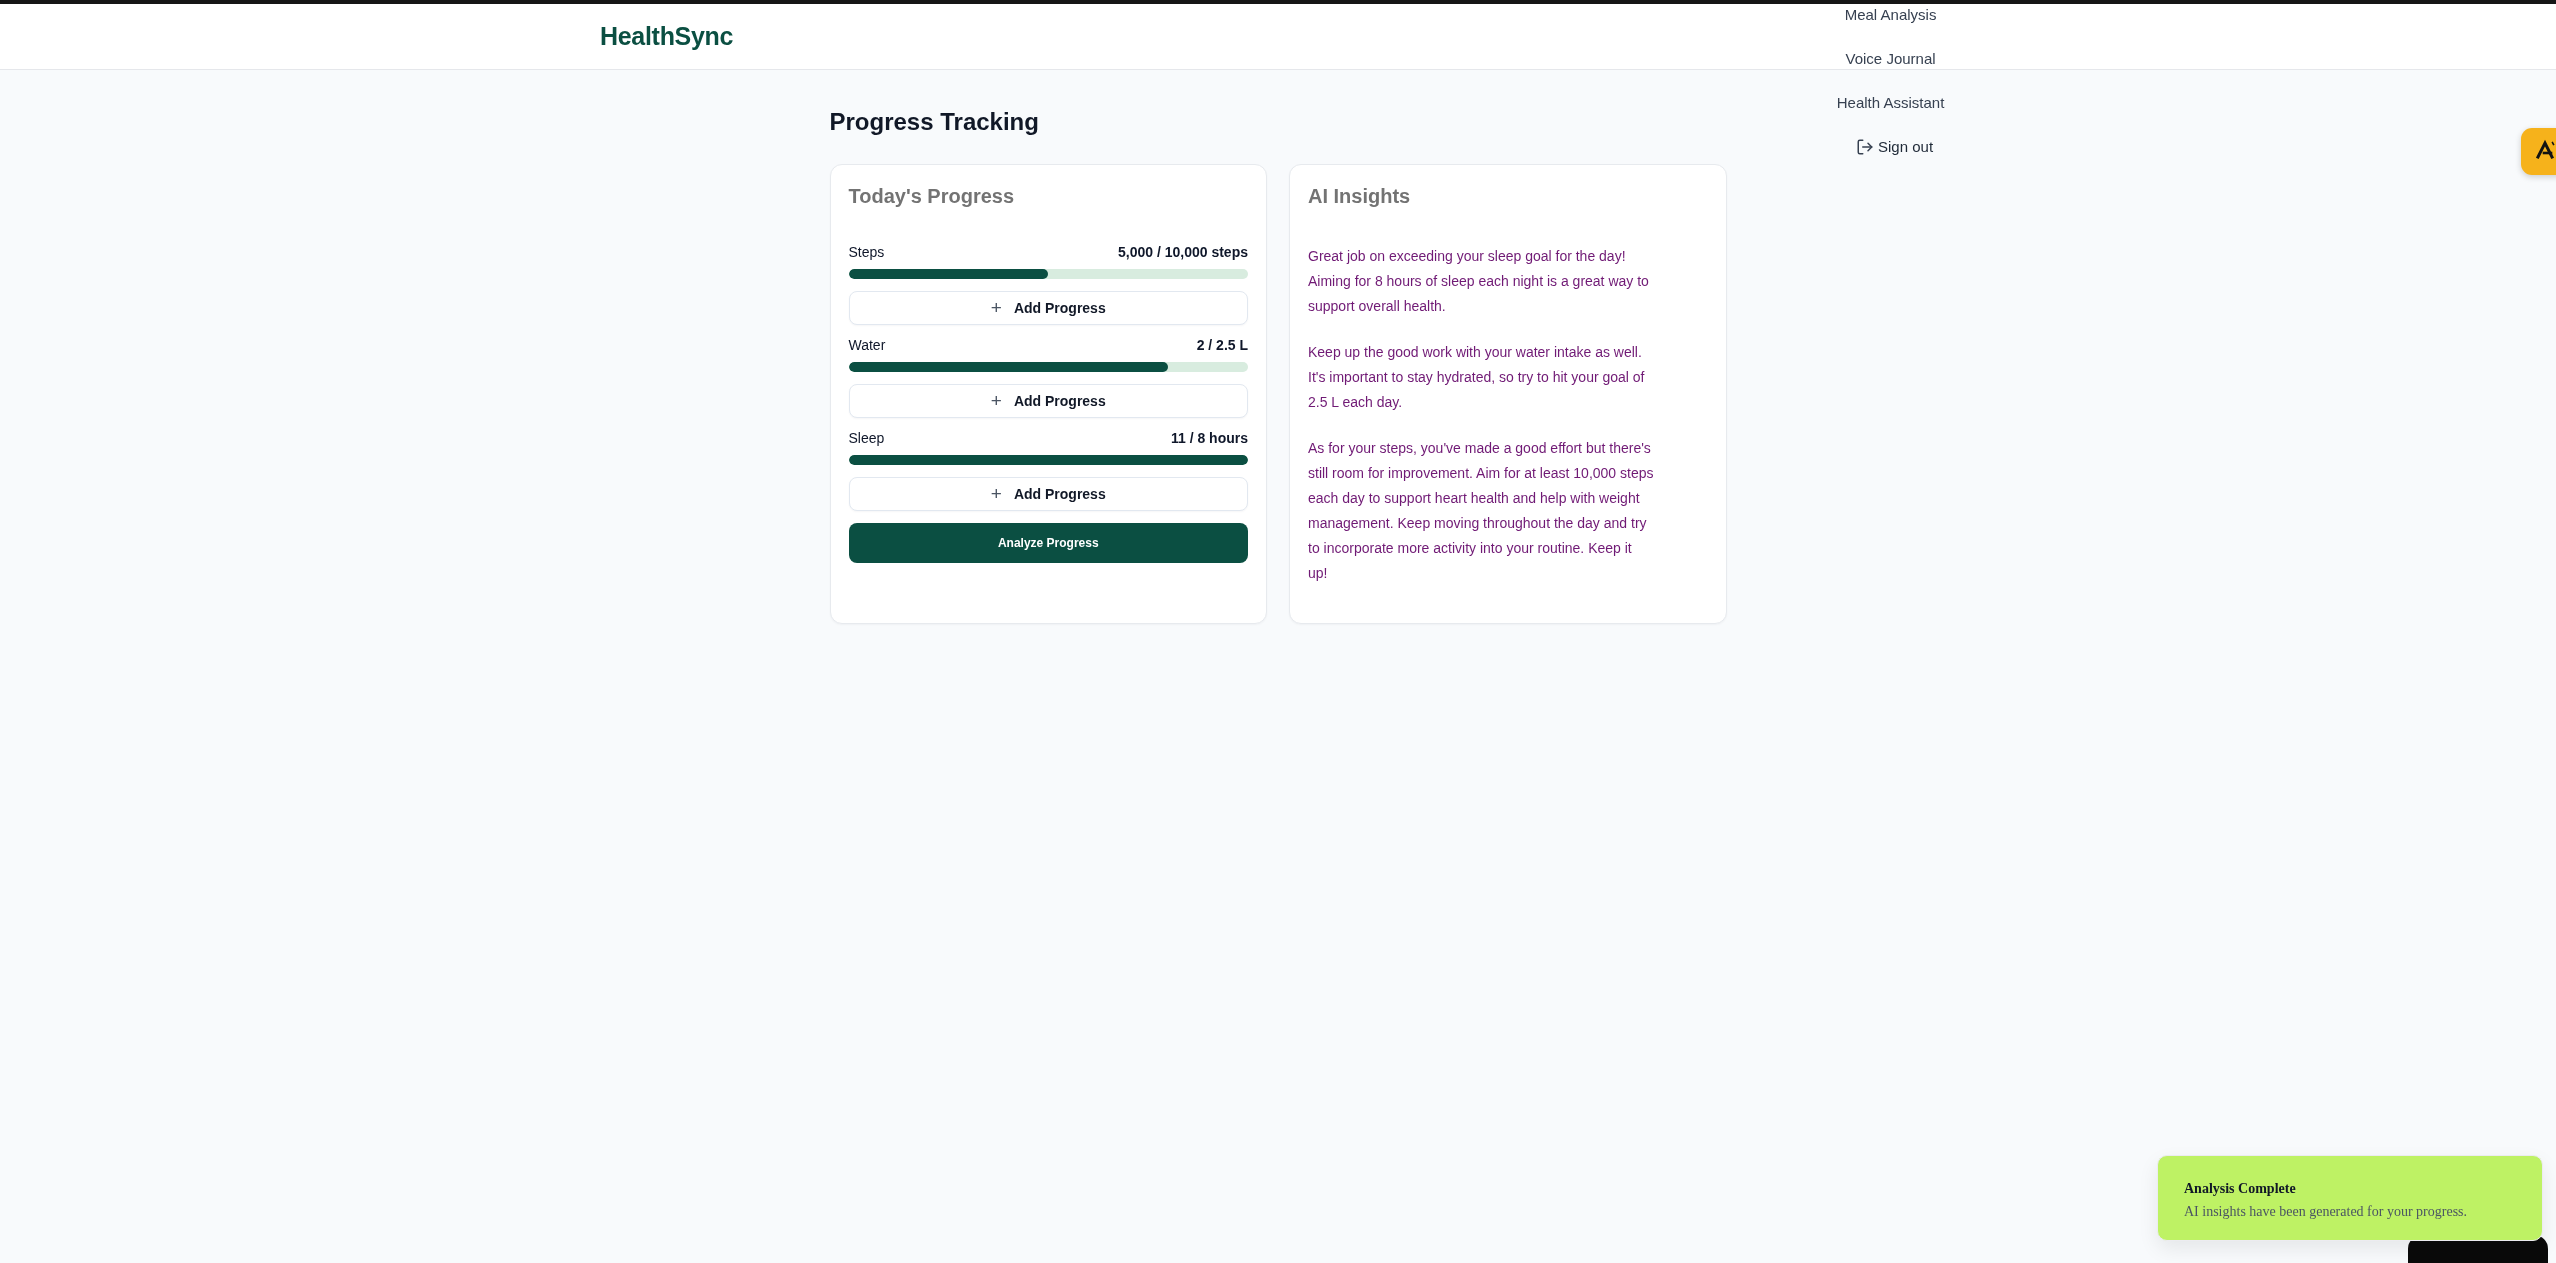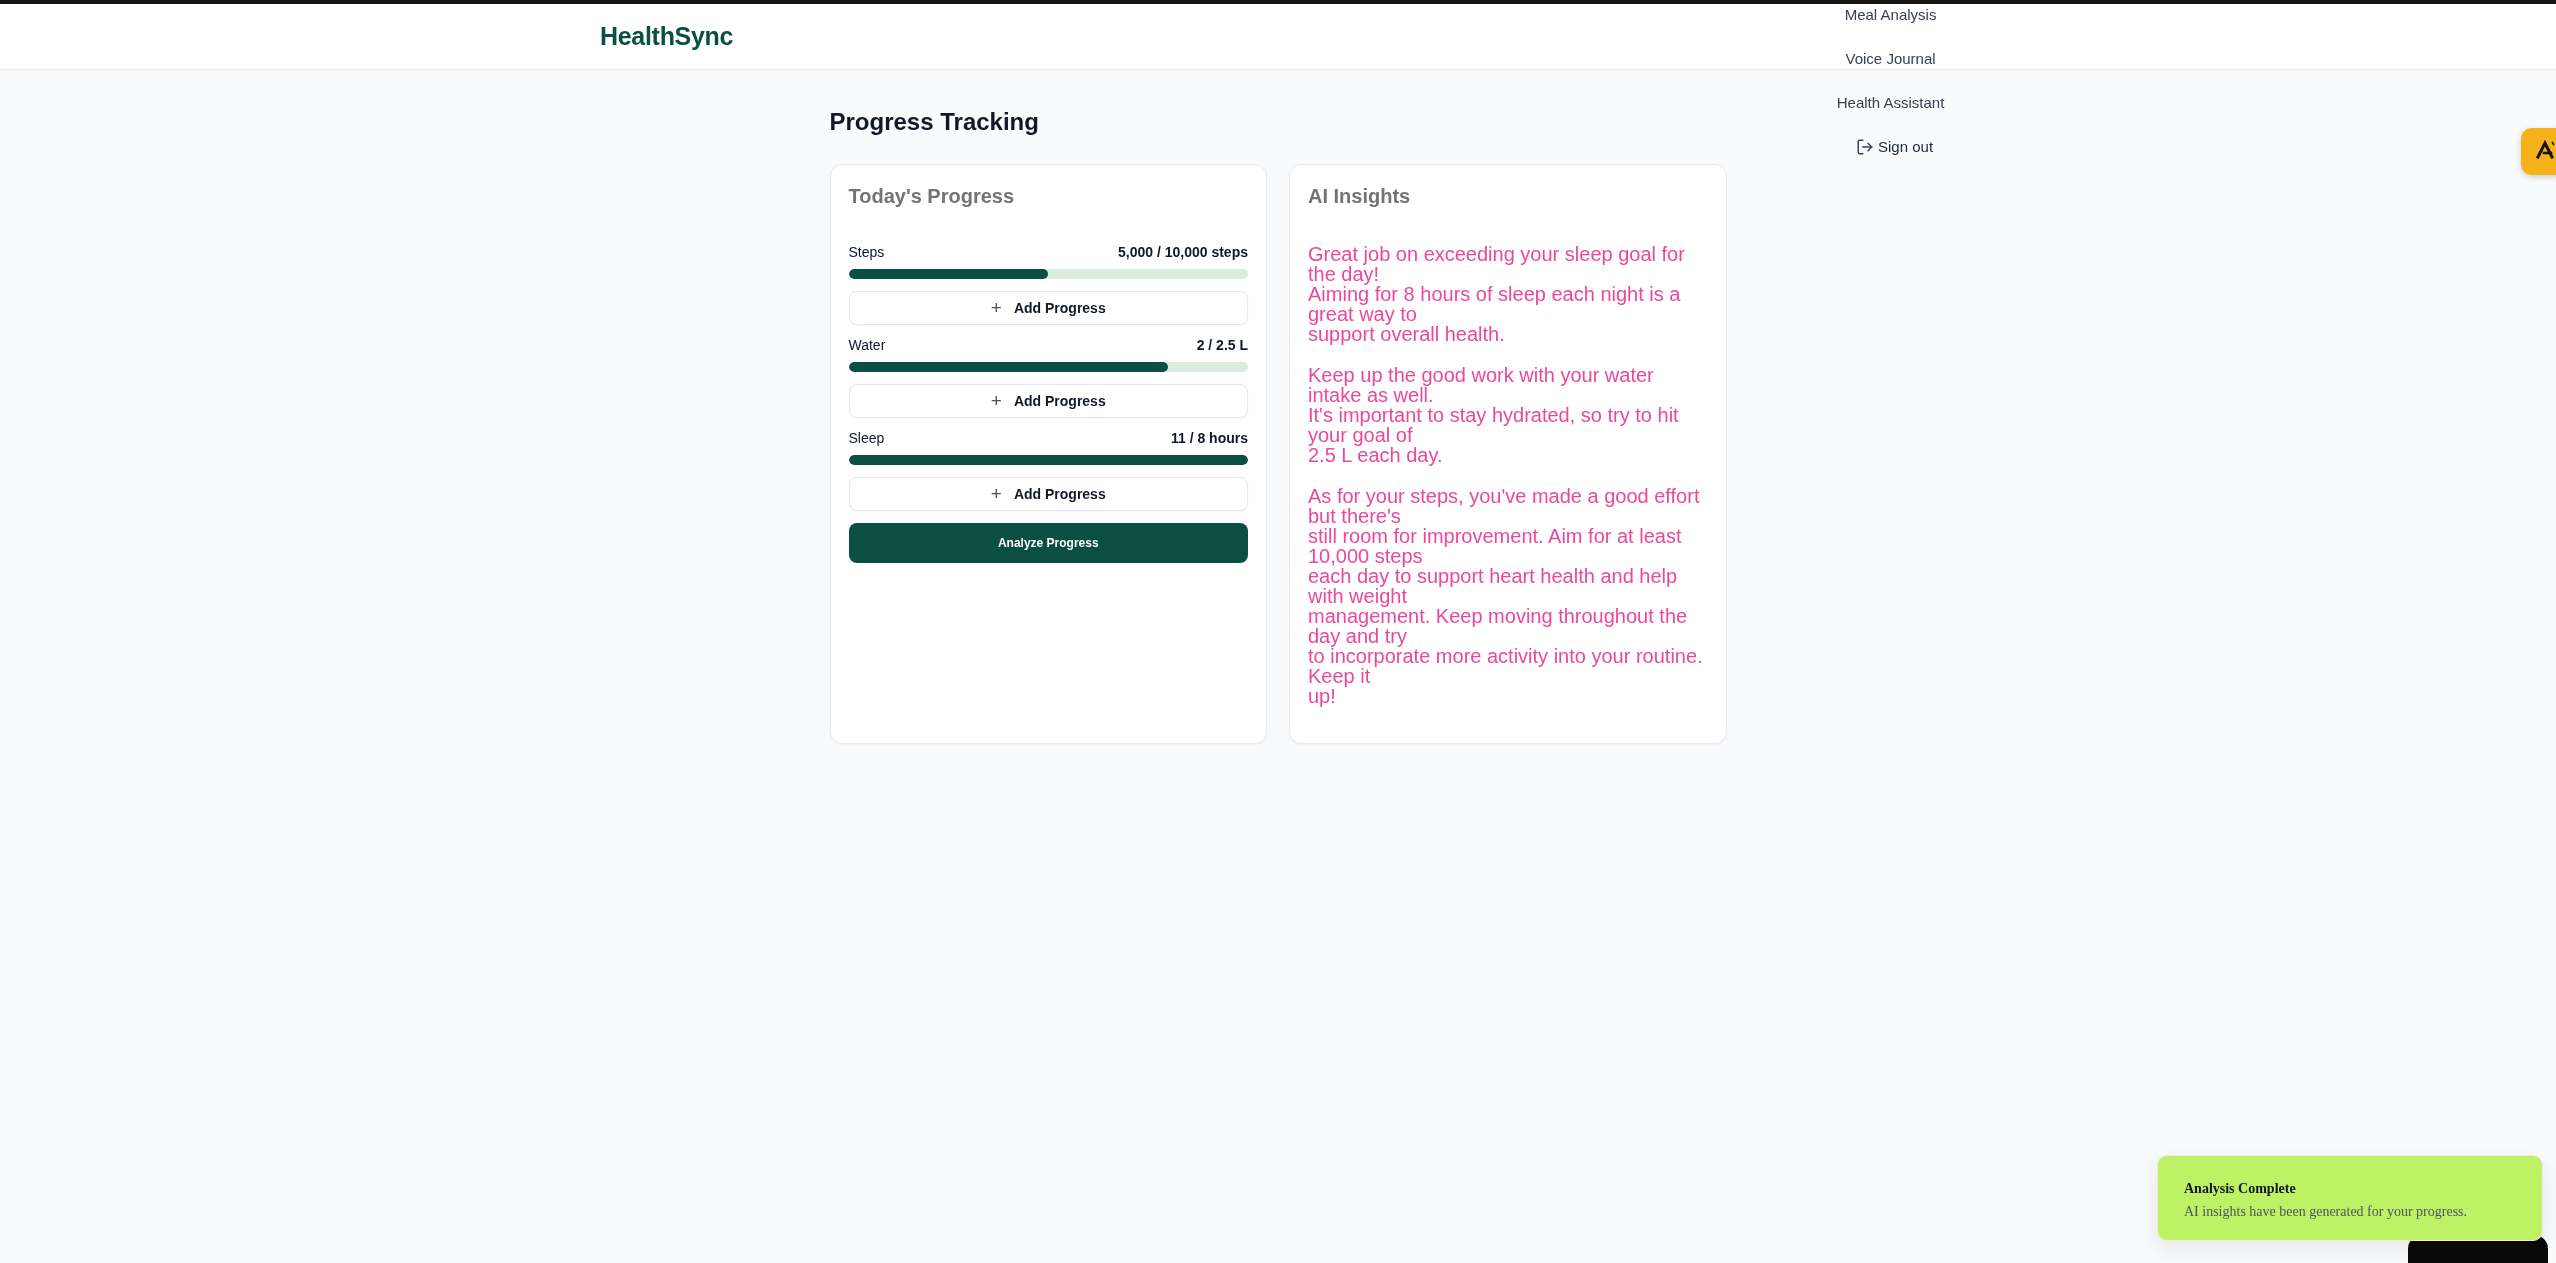--- a/index.html
+++ b/index.html
@@ -56,21 +56,21 @@
     display: flex; align-items: center; justify-content: center; gap: 12px;
     font-family: inherit; font-size: 14px; font-weight: 600; color: #111827; cursor: pointer;
   }
   .plus { font-size: 19px; font-weight: 400; color: #4b5563; line-height: 1; margin-top: -2px; }
   .analyze-btn {
     width: 100%; height: 40px; border: none; border-radius: 8px;
     background: var(--brand-dark, #0b4f42); color: #ffffff;
     font-family: inherit; font-size: 12px; font-weight: 700; cursor: pointer;
   }
   .insight-p {
-    font-size: 20px; line-height: 20px; color: #ec4899;
+    font-size: 14px; line-height: 25px; color: #701a75;
     white-space: pre-line; margin-bottom: 21px;
   }
   .toast {
     position: absolute; right: 13px; bottom: 22px; width: 386px;
     background: #bef264; border: 1px solid #ececf0; border-radius: 10px;
     box-shadow: 0 8px 20px rgba(0,0,0,.08);
     padding: 25px 26px 20px 26px; z-index: 20; font-family: Liberation Serif, serif;
   }
   .toast-title { font-size: 14px; font-weight: 700; color: #111827; margin-bottom: 7px; }
   .toast-msg { font-size: 14px; color: #4b5563; }

